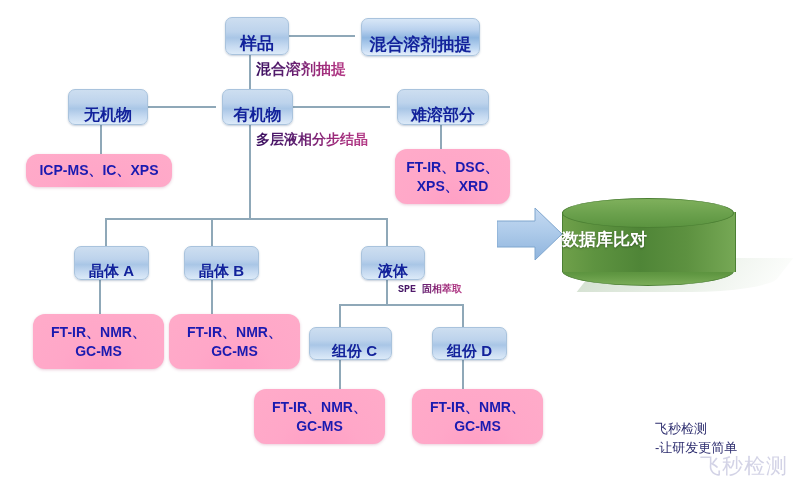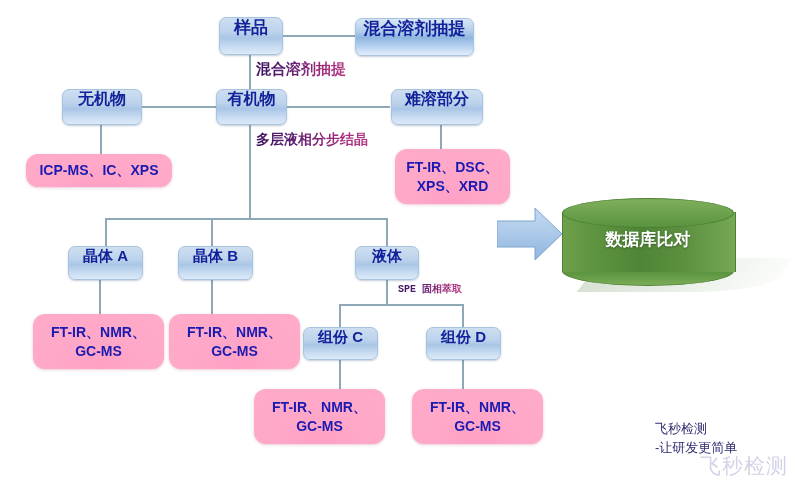--- a/index.html
+++ b/index.html
@@ -28,26 +28,27 @@
   .bluebox {
     position: absolute;
     border-radius: 7px;
     border: 1px solid #a9c3dd;
     background: linear-gradient(to bottom,
         #cddef0 0%, #bdd3ec 38%, #a9c6e6 55%, #c6daf1 78%, #dceaf8 100%);
     box-shadow: 0 1px 2px rgba(60,90,130,0.30);
     color: #12229b;
     font-weight: bold;
     display: flex;
-    align-items: flex-start;
+    align-items: flex-end;
     justify-content: center;
     text-align: center;
     line-height: 1.15;
     letter-spacing: 0px;
     white-space: nowrap;
+    margin-left: 6px;
   }
   .bluebox.strong {
     background: linear-gradient(to bottom,
         #d8e7f7 0%, #b9d1ee 30%, #8fb6e0 52%, #bcd6f2 80%, #e4eefb 100%);
   }
 
   
   .pinkbox {
     position: absolute;
     border-radius: 12px;
@@ -132,21 +133,20 @@
     border-radius: 50%;
     background: linear-gradient(to bottom, #7fb05c 0%, #6aa04c 55%, #5b9440 100%);
     border: 1px solid #4b7f33;
     box-sizing: border-box;
   }
   .cyl-label {
     position: absolute;
     left: 0;
     top: 30px;
     width: 172px;
-    text-align: center;
     font-size: 17px;
     font-weight: bold;
     color: #ffffff;
     text-shadow: 0 1px 2px rgba(0,0,0,0.35);
   }
 
   
   .tagline {
     position: absolute;
     left: 655px;
@@ -228,21 +228,21 @@
   </div>
 
   <div class="bluebox" style="left:178px; top:246px; width:73px; height:32px; font-size:15px;">
     <span>晶体 B</span>
   </div>
 
   <div class="bluebox" style="left:355px; top:246px; width:62px; height:32px; font-size:15px;">
     <span>液体</span>
   </div>
 
-  <div class="bluebox" style="left:303px; top:327px; width:73px; height:31px; font-size:15px;">
+  <div class="bluebox" style="left:303px; top:327px; width:73px; height:31px; font-size:15px;padding-left:8px;">
     <span>组份 C</span>
   </div>
 
   <div class="bluebox" style="left:426px; top:327px; width:73px; height:31px; font-size:15px;">
     <span>组份 D</span>
   </div>
 
   <div class="pinkbox" style="left:26px; top:154px; width:146px; height:33px; font-size:14px;align-items:center;">
     <span>ICP-MS、IC、XPS</span>
   </div>

